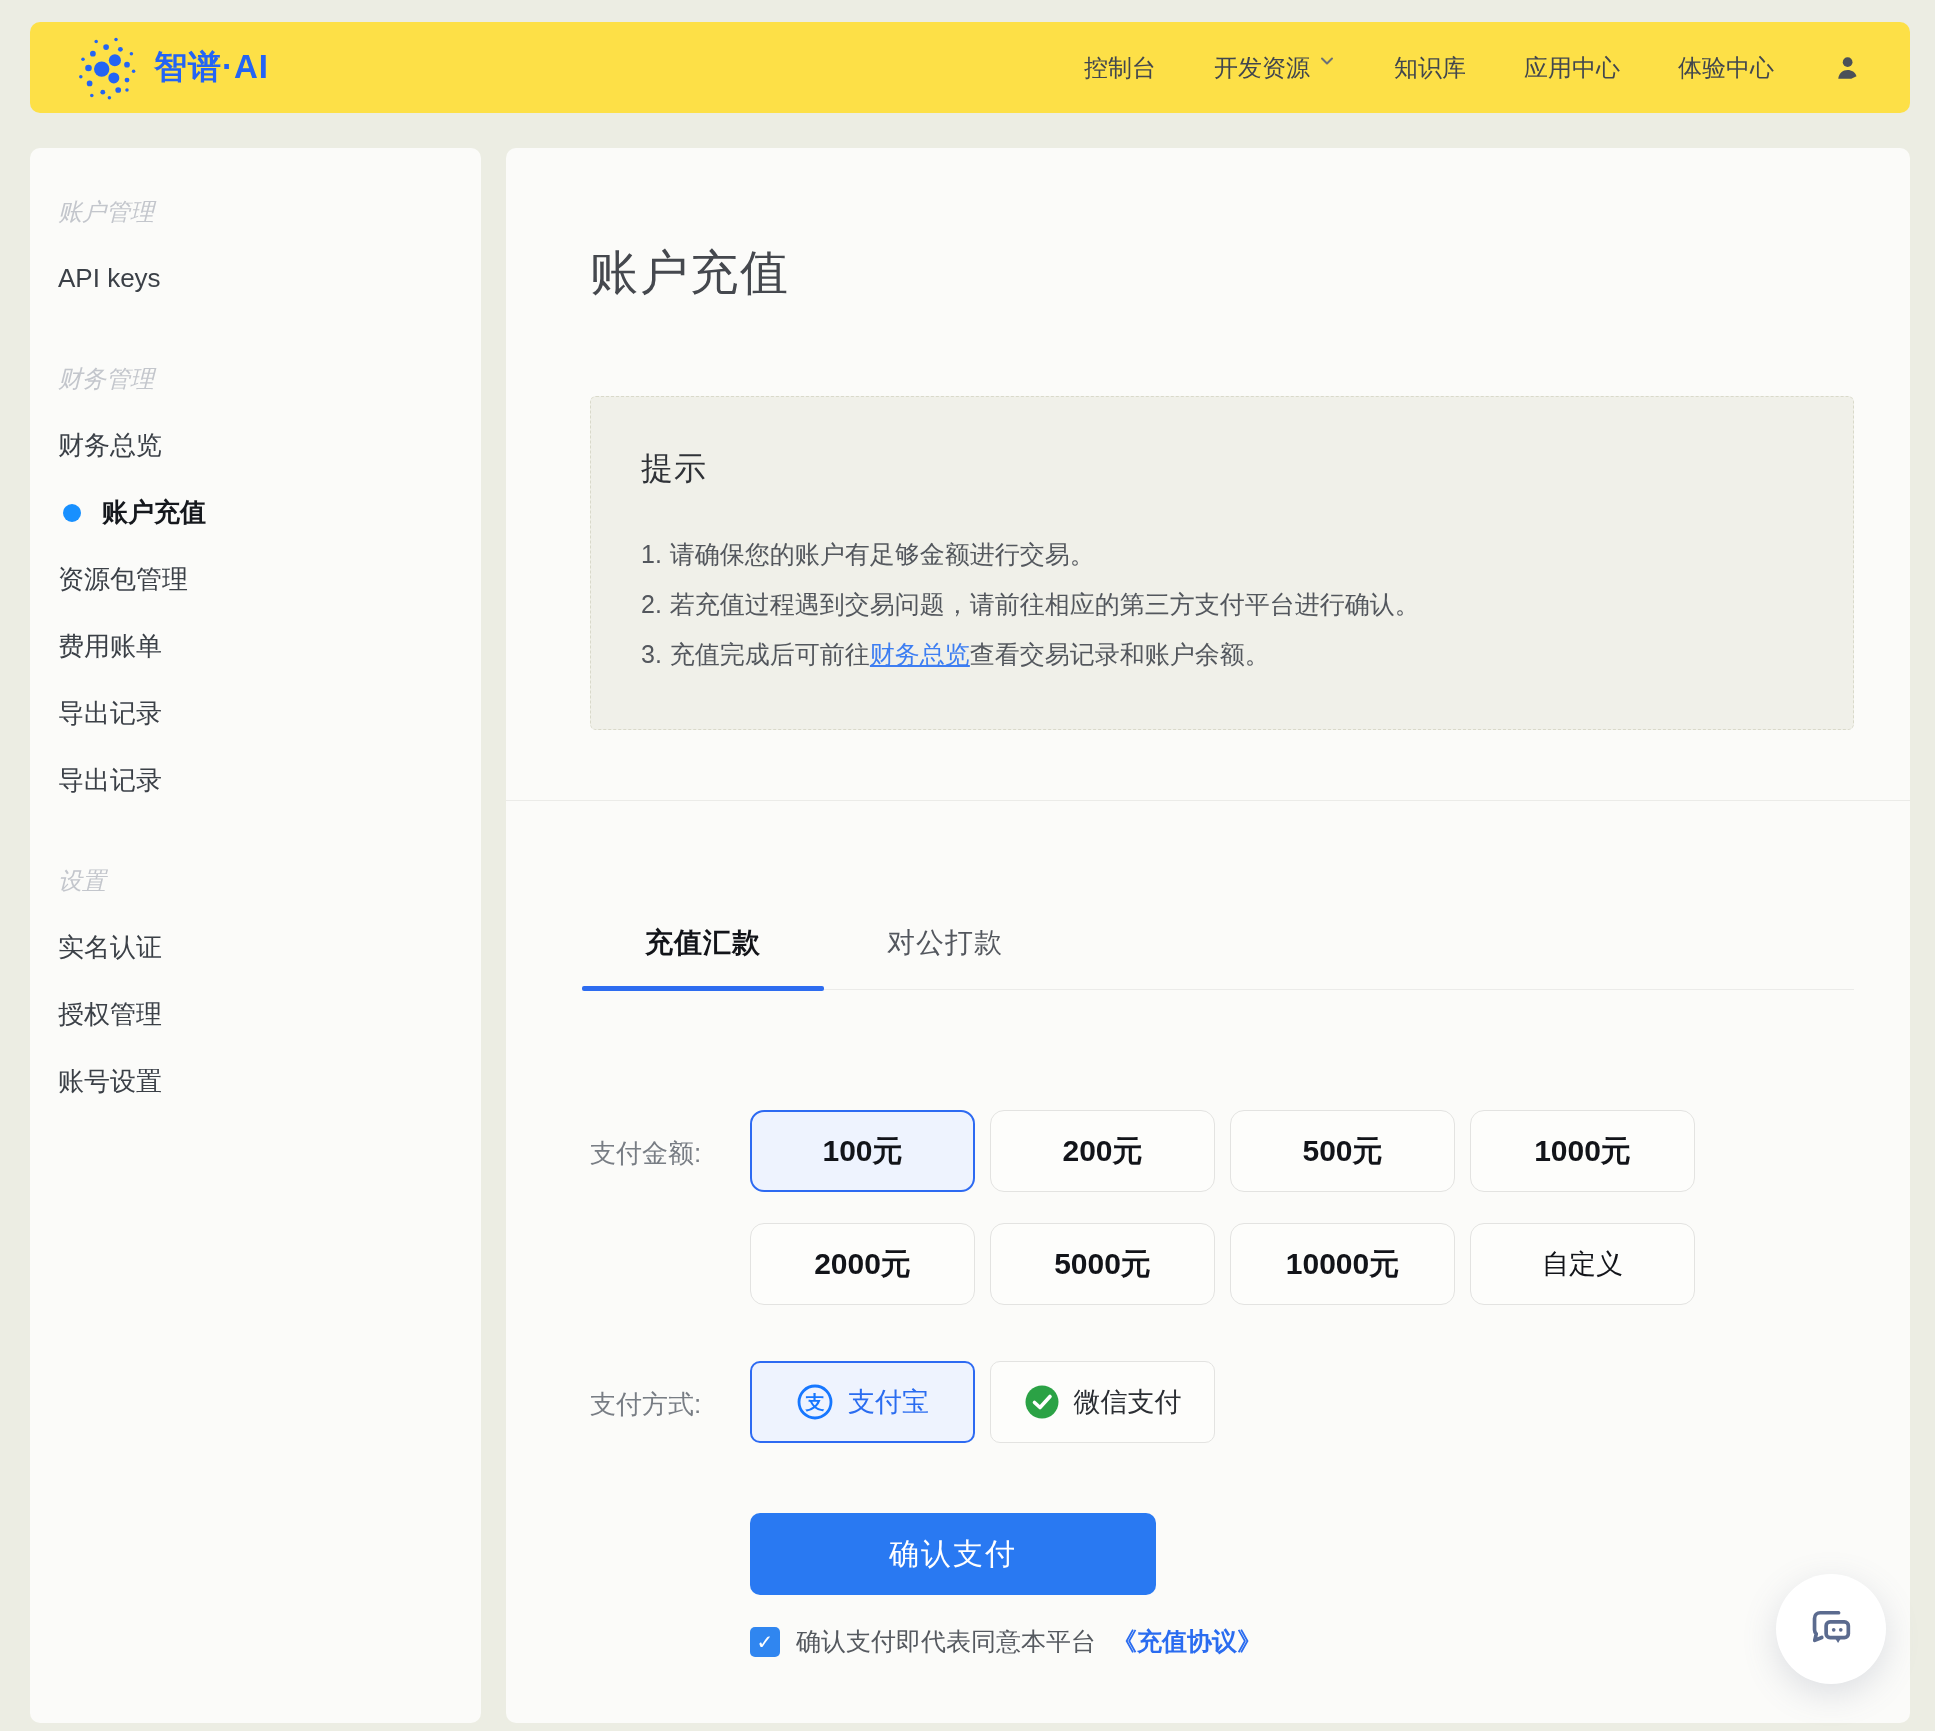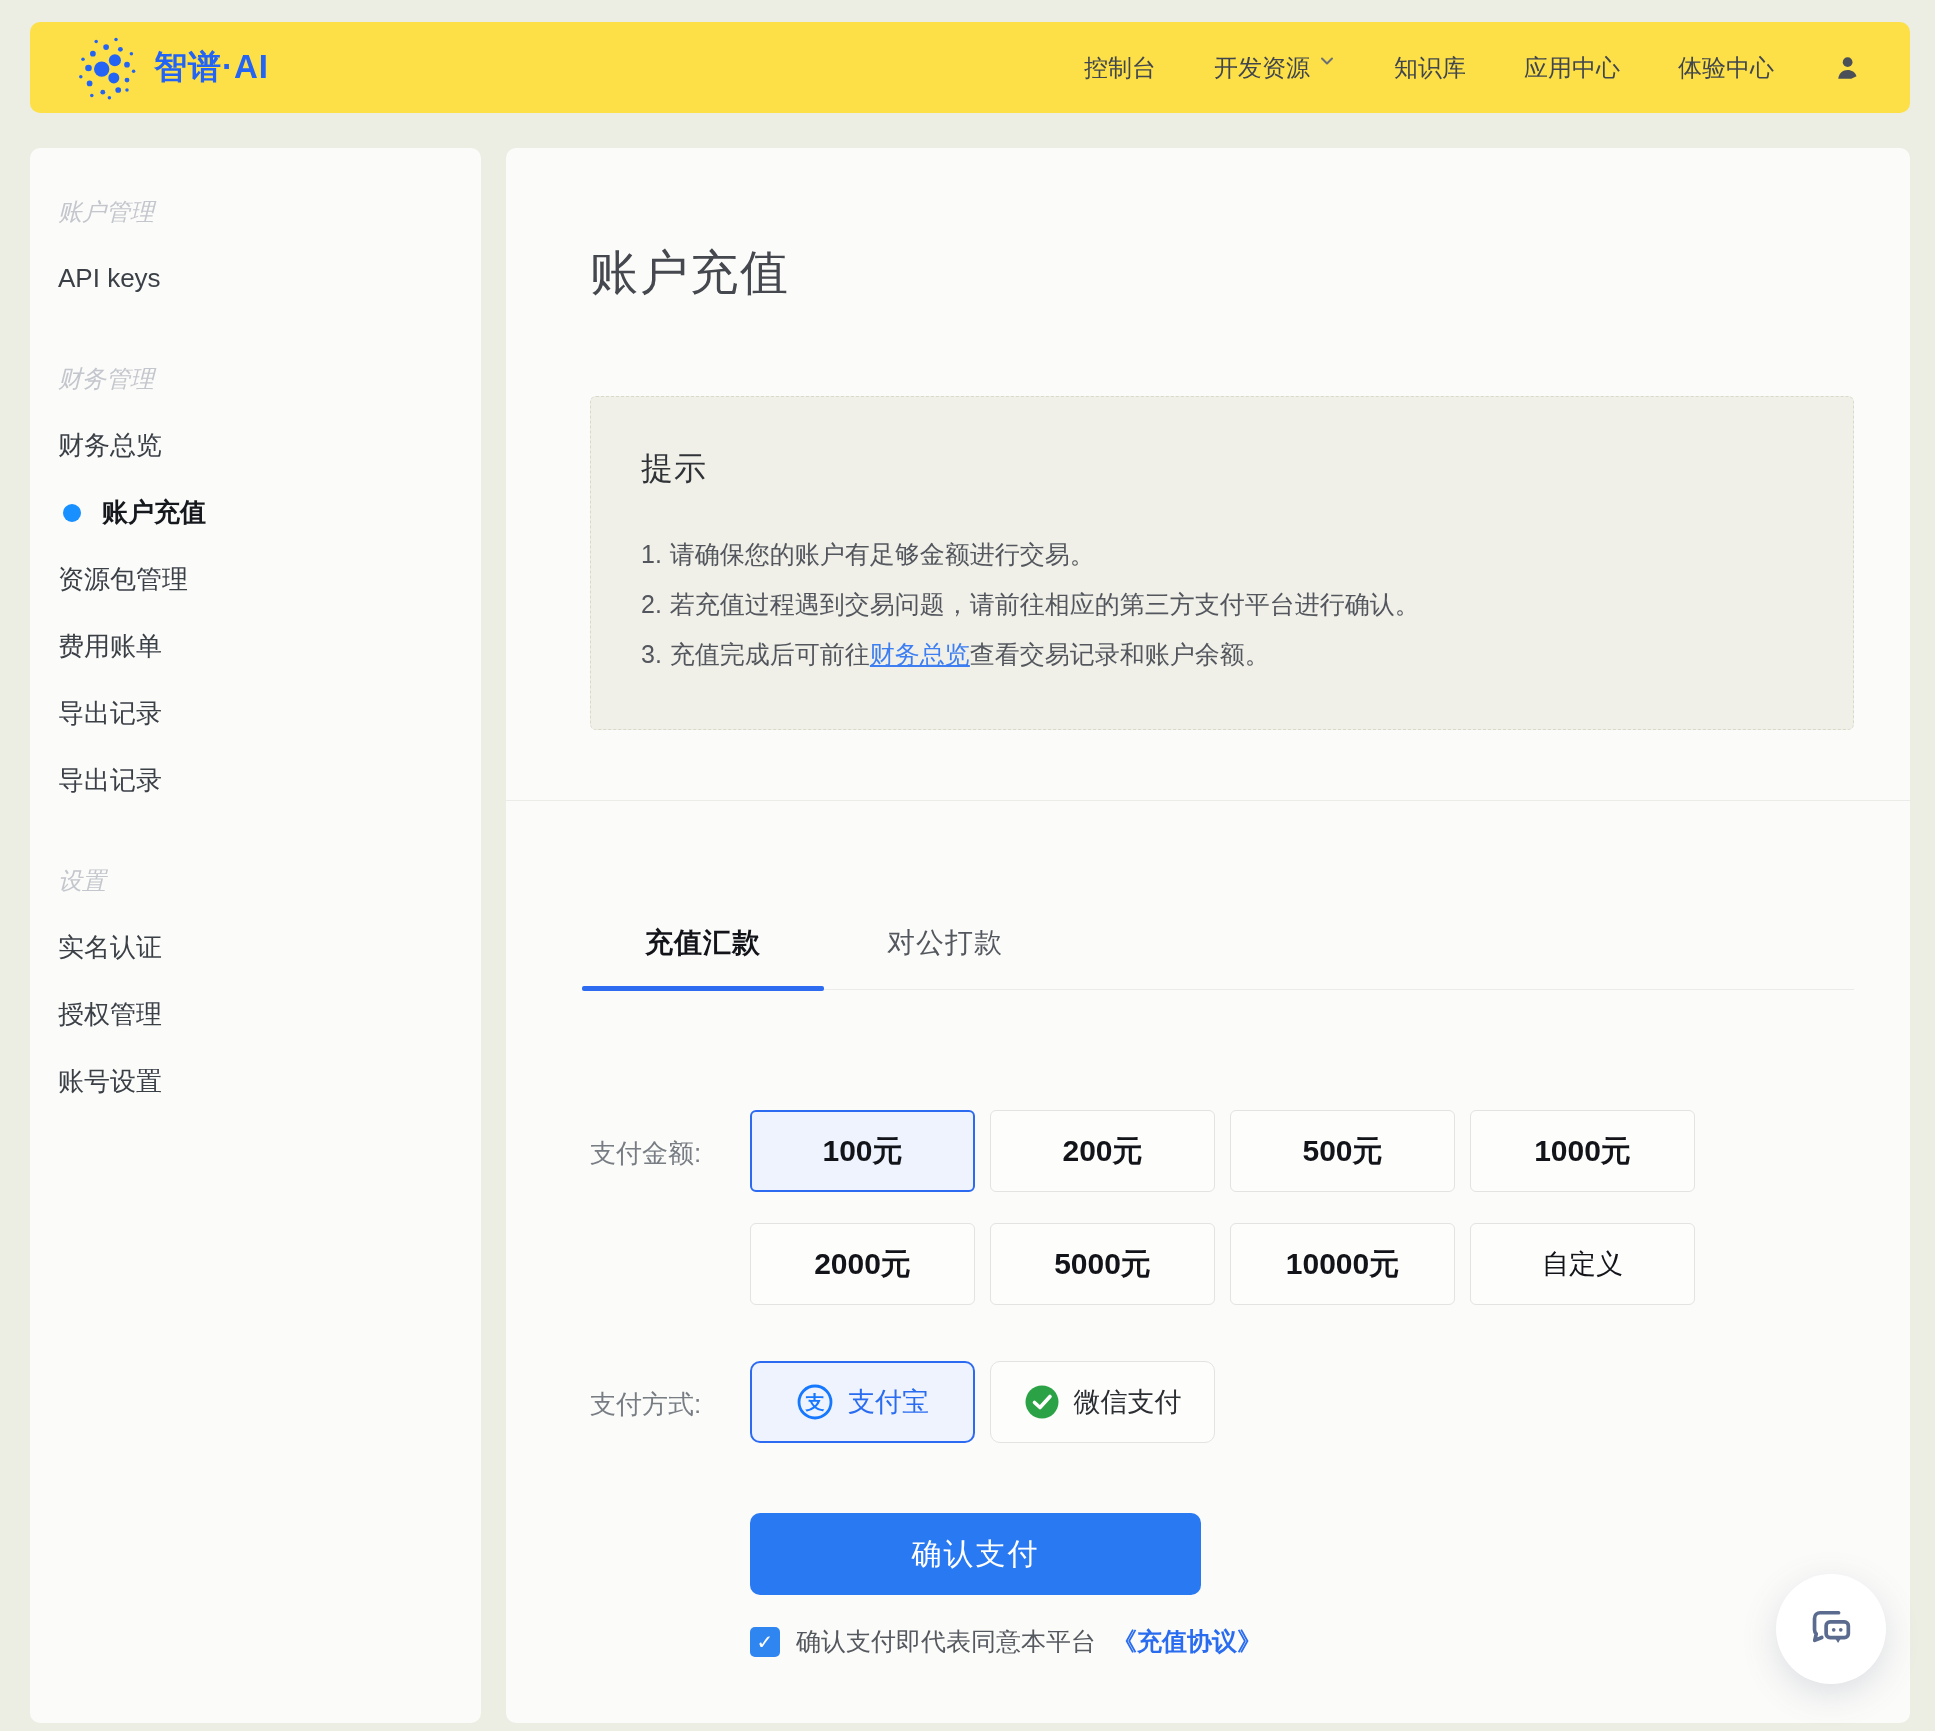--- a/index.html
+++ b/index.html
@@ -43,33 +43,33 @@
   .tab { width:242px; height:92px; display:flex; align-items:center; justify-content:center;
     font-size:28px; color:#53575e; position:relative; cursor:pointer; letter-spacing:1px; }
   .tab.active { font-weight:700; color:#121419; }
   .tab.active::after { content:""; position:absolute; left:0; right:0; bottom:-2px; height:5px;
     background:#2d6cf0; border-radius:2px; }
 
   .pay-section { margin:120px 0 0 84px; }
   .field-row { display:flex; }
   .field-label { width:160px; font-size:26px; color:#787d84; margin-top:26px; flex-shrink:0; }
   .amount-grid { display:grid; grid-template-columns:repeat(4, 225px); gap:31px 15px; }
-  .amt-btn { height:82px; background:#fdfdfb; border:1px solid #e3e3e1; border-radius:6px;
+  .amt-btn { height:82px; background:#fdfdfb; border:1px solid #e3e3e1; border-radius:14px;
     display:flex; align-items:center; justify-content:center; font-size:30px; font-weight:700;
     color:#121419; cursor:pointer; }
   .amt-btn.selected { border:2px solid #2d6af2; background:#eef3fe; }
   .amt-btn.regular { font-weight:400; font-size:27px; }
 
   .method-row { margin-top:56px; }
   .methods { display:flex; gap:15px; }
   .pay-btn { width:225px; height:82px; background:#fdfdfb; border:1px solid #e3e3e1; border-radius:10px;
     display:flex; align-items:center; justify-content:center; gap:14px; font-size:27px; color:#2b2e33; cursor:pointer; }
   .pay-btn.selected { border:2px solid #2d6af2; background:#eef3fe; color:#2a6cf0; }
 
-  .confirm-btn { margin:70px 0 0 160px; width:451px; height:82px; background:#2979f2; color:#ffffff;
+  .confirm-btn { margin:70px 0 0 160px; width:406px; height:82px; background:#2979f2; color:#ffffff;
     font-size:30px; border:none; border-radius:10px; display:flex; align-items:center; justify-content:center;
     cursor:pointer; letter-spacing:2px; font-family:Liberation Sans, sans-serif; }
 
   .agree-row { margin:30px 0 0 160px; display:flex; align-items:center; gap:16px;
     font-size:25px; color:#55595f; }
   .checkbox { width:30px; height:30px; background:#3086f0; border-radius:5px; color:#fff;
     display:flex; align-items:center; justify-content:center; font-size:20px; cursor:pointer; }
   .agree-link { color:#2a6cf0; font-weight:700; cursor:pointer; }
 
   .fab { position:absolute; left:1776px; top:1574px; width:110px; height:110px; border-radius:50%;

